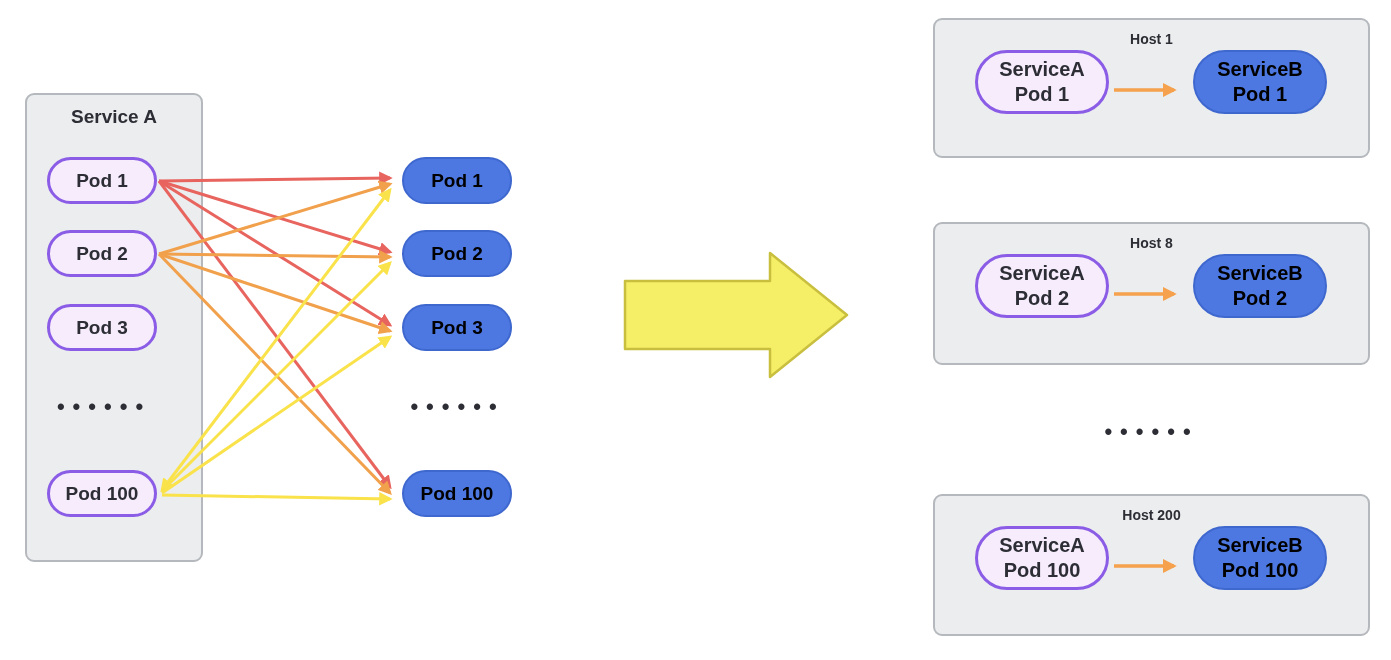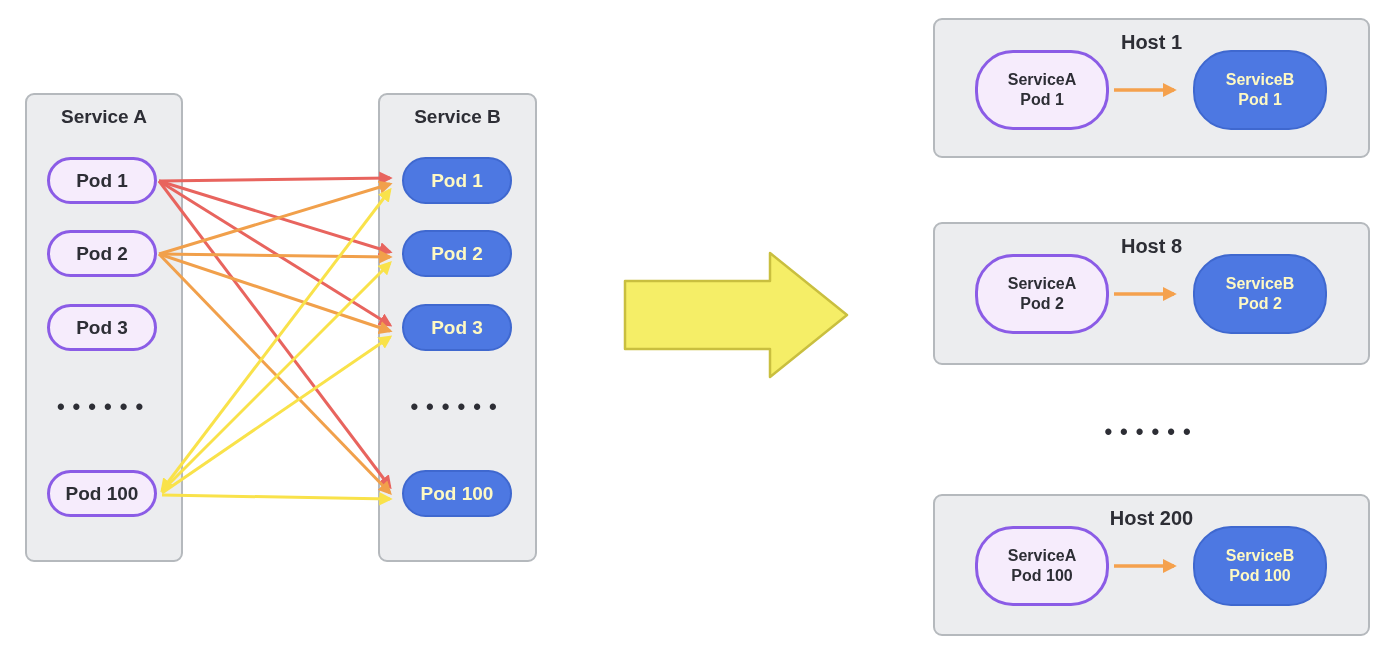--- a/index.html
+++ b/index.html
@@ -10,31 +10,31 @@
   
   .panel,.host{
     position:absolute;box-sizing:border-box;background:#ecedef;
     border:2px solid #b5b9bd;border-radius:9px;z-index:1;
   }
   .panel-title,.host-title{
     position:absolute;left:0;width:100%;text-align:center;
     font-weight:bold;color:#2d2e35;z-index:2;
   }
   .panel-title{top:11px;font-size:19px;}
-  .host-title{top:11px;font-size:20px;}
+  .host-title{top:11px;font-size:14px;}
   
   .pod{
     position:absolute;box-sizing:border-box;display:flex;
     align-items:center;justify-content:center;text-align:center;
     font-weight:bold;z-index:3;
   }
   .pod-sm{width:110px;height:47px;border-radius:24px;font-size:19px;}
-  .pod-lg{width:134px;height:80px;border-radius:38px;font-size:16px;flex-direction:column;line-height:1.25;}
+  .pod-lg{width:134px;height:64px;border-radius:38px;font-size:20px;flex-direction:column;line-height:1.25;}
   .pod-a{background:var(--pod-a-fill,#f6ecfc);border:3px solid var(--pod-a-border,#8b5ce6);color:#2d2e35;}
-  .pod-b{background:var(--pod-b-fill,#4d78e2);border:2px solid var(--pod-b-border,#3f68cf);color:#fef9c3;text-align:center;}
+  .pod-b{background:var(--pod-b-fill,#4d78e2);border:2px solid var(--pod-b-border,#3f68cf);color:#000000;text-align:center;}
   
   .dots{
     position:absolute;z-index:3;color:#2d2e35;font-size:22px;font-weight:bold;
     letter-spacing:8px;text-align:center;line-height:28px;
   }
   
   .overlay{position:absolute;left:0;top:0;z-index:2;pointer-events:none;}
   .lr{stroke:var(--arrow-red,#e8645e);stroke-width:3;fill:none;}
   .lo{stroke:var(--arrow-orange,#f1a04b);stroke-width:3;fill:none;}
   .ly{stroke:var(--arrow-yellow,#f9e24a);stroke-width:3;fill:none;}
@@ -46,27 +46,24 @@
   .big-arrow{
     fill:var(--big-arrow-fill,#f5ee67);stroke:var(--big-arrow-stroke,#c9bf3f);
     stroke-width:2.5;stroke-linejoin:round;
   }
 </style>
 </head>
 <body>
 
 <div class="stage">
 
-  <div class="panel" style="left:25px;top:93px;width:158px;height:469px;">
+  <div class="panel" style="left:25px;top:93px;width:178px;height:469px;">
     <div class="panel-title">Service A</div>
   </div>
 
-  <div class="panel" style="left:378px;top:93px;width:159px;height:469px;">
-    <div class="panel-title">Service B</div>
-  </div>
 
   <div class="host" style="left:933px;top:18px;width:437px;height:140px;">
     <div class="host-title">Host 1</div>
   </div>
   <div class="host" style="left:933px;top:222px;width:437px;height:143px;">
     <div class="host-title">Host 8</div>
   </div>
   <div class="host" style="left:933px;top:494px;width:437px;height:142px;">
     <div class="host-title">Host 200</div>
   </div>

